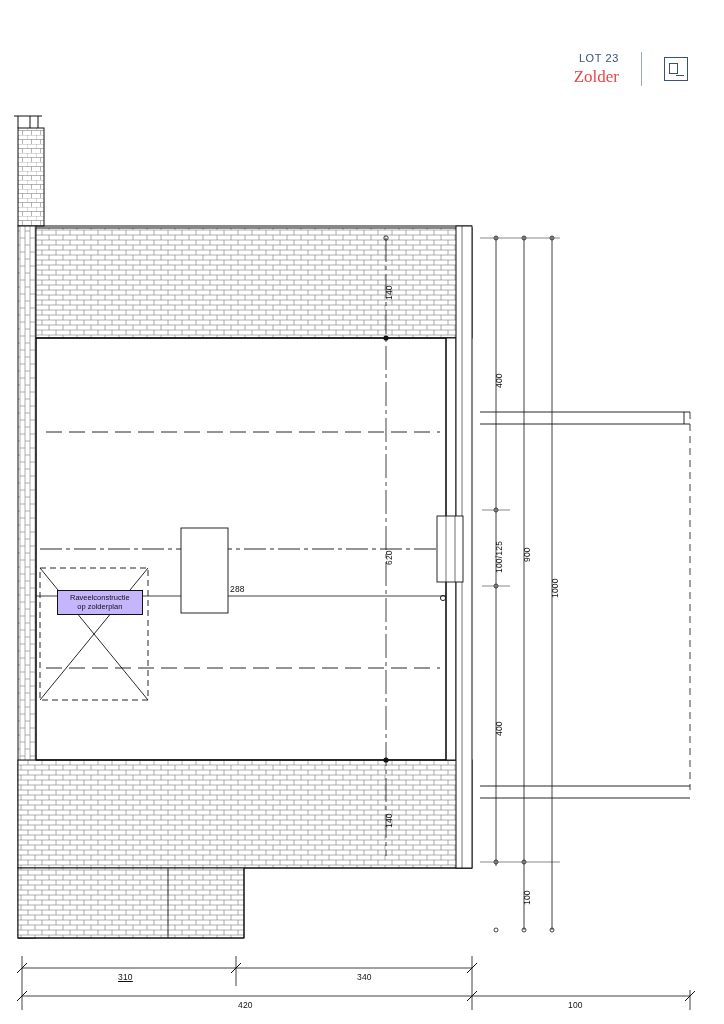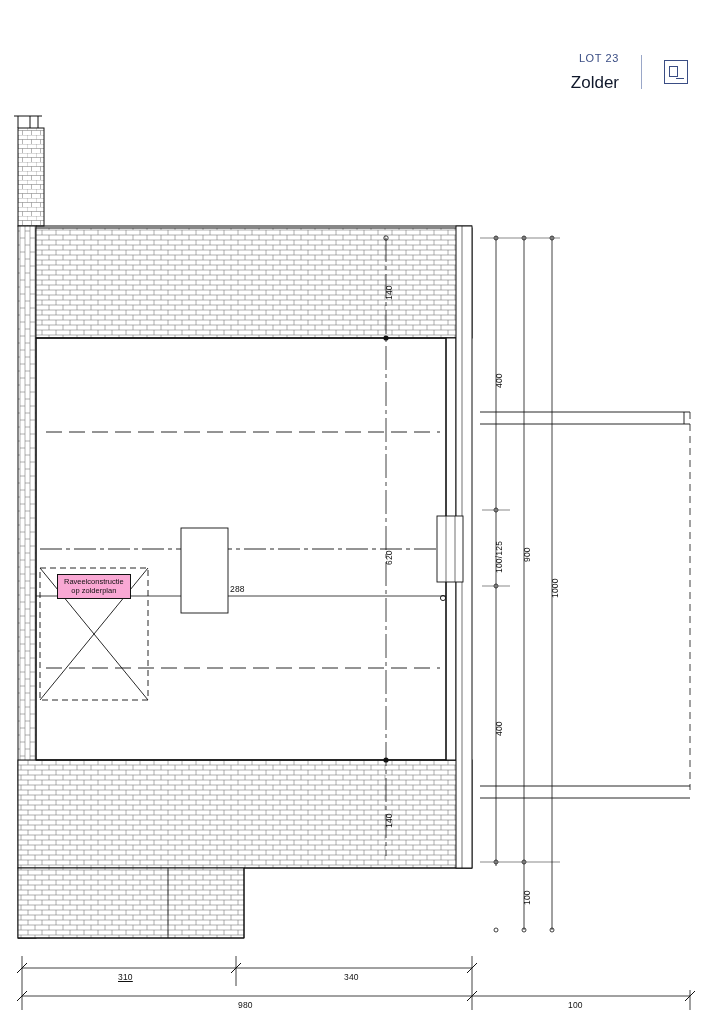--- a/index.html
+++ b/index.html
@@ -32,24 +32,24 @@
   .tb-text {
     text-align: right;
     line-height: 1.15;
   }
   .tb-lot {
     font-size: 11px;
     letter-spacing: 0.6px;
     color: #3a4d84;
   }
   .tb-name {
-    font-family: Liberation Sans, sans-serif;
+    font-family: Liberation Serif, serif;
     font-size: 17px;
-    color: #0f172a;
-    margin-top: 8px;
+    color: #ef4444;
+    margin-top: 2px;
   }
   .tb-divider {
     width: 1px;
     height: 34px;
     background: #9aa7c8;
   }
   .tb-icon {
     width: 24px;
     height: 24px;
     border: 1.2px solid #3a4d84;
@@ -87,24 +87,25 @@
   .dim.vert {
     transform-origin: 0 0;
     transform: rotate(-90deg);
   }
   .note-box {
     position: absolute;
     font-size: 7.5px;
     line-height: 1.25;
     color: #111;
     text-align: center;
-    background: #f9a8d4;
+    background: #c4b5fd;
     border: 0.8px solid #111;
-    padding: 2px 6px;
+    padding: 2px 12px;
     white-space: nowrap;
+    margin-top: 16px;
   }
   svg {
     position: absolute;
     left: 0;
     top: 0;
   }
 </style>
 </head>
 <body>
 
@@ -265,22 +266,22 @@
   <div class="dim" style="left:230px; top:584px;">288</div>
 
   <div class="dim vert" style="left:494px; top:388px;">400</div>
   <div class="dim vert" style="left:494px; top:573px;">100/125</div>
   <div class="dim vert" style="left:494px; top:736px;">400</div>
   <div class="dim vert" style="left:522px; top:562px;">900</div>
   <div class="dim vert" style="left:550px; top:598px;">1000</div>
   <div class="dim vert" style="left:522px; top:905px;">100</div>
 
   <div class="dim" style="left:118px; top:972px;text-decoration:underline;">310</div>
-  <div class="dim" style="left:344px; top:972px;">340</div>
-  <div class="dim" style="left:238px; top:1000px;">980</div>
+  <div class="dim" style="left:357px; top:972px;">340</div>
+  <div class="dim" style="left:238px; top:1000px;">420</div>
   <div class="dim" style="left:568px; top:1000px;">100</div>
 
   <div class="note-box" style="left:57px; top:574px;">
     <div>Raveelconstructie</div>
     <div>op zolderplan</div>
   </div>
 
 </div>
 
 </body></html>

